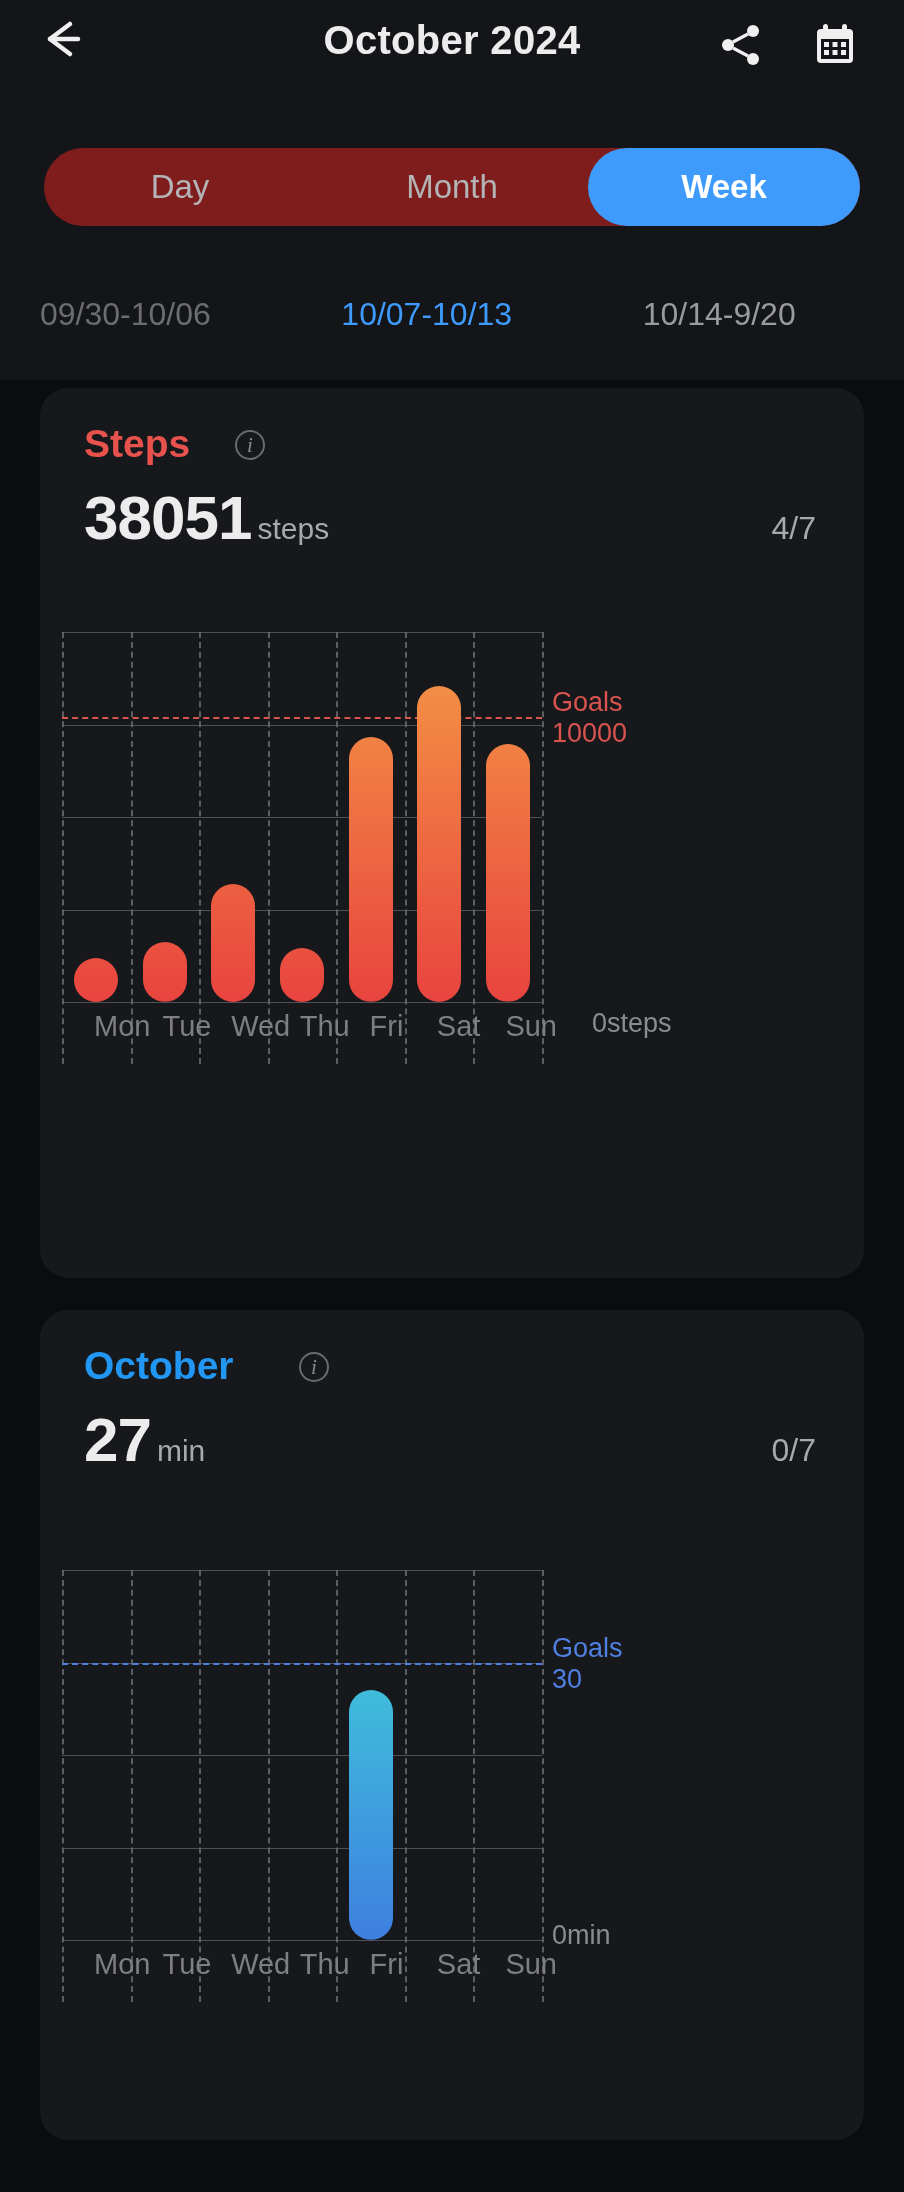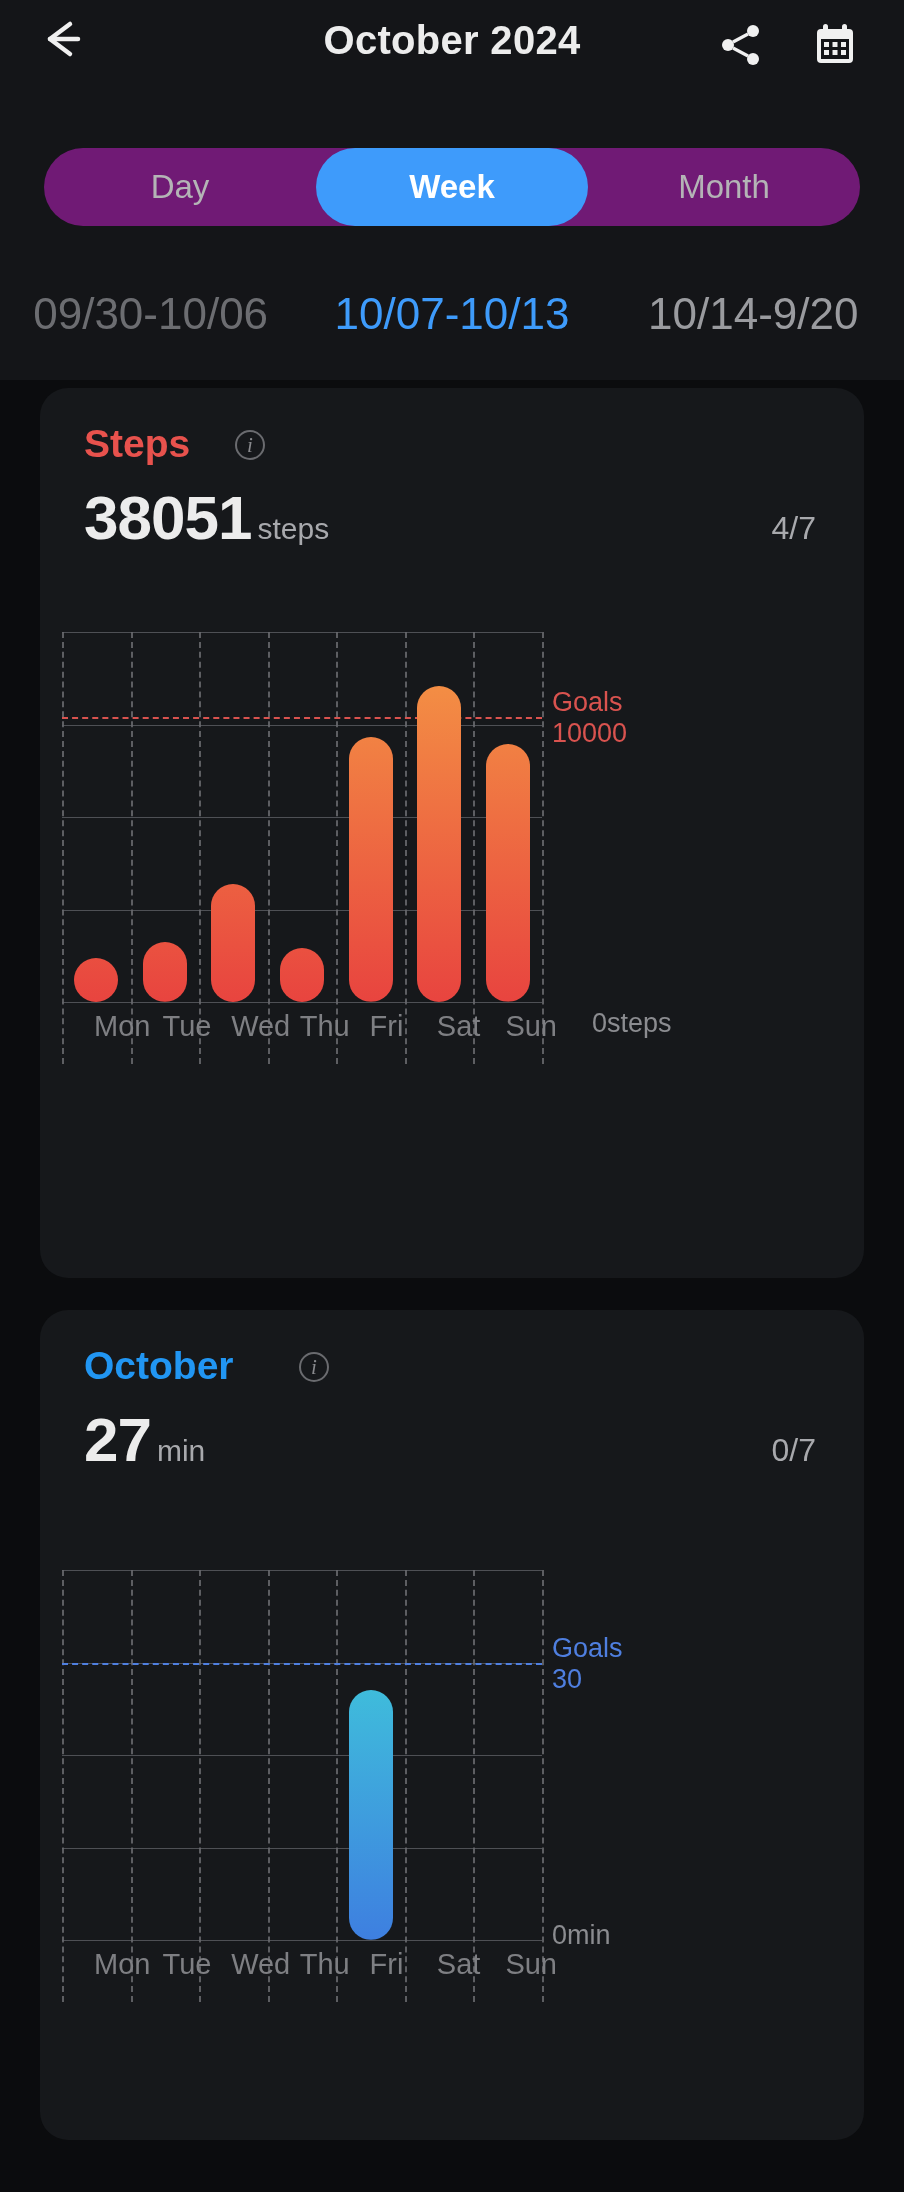--- a/index.html
+++ b/index.html
@@ -26,38 +26,39 @@
     font-size:40px; font-weight:bold; color:#ececec;
     letter-spacing:0.3px;
   }
   .share-btn { position:absolute; left:718px; top:22px; width:46px; height:46px; cursor:pointer; }
   .cal-btn   { position:absolute; left:812px; top:22px; width:46px; height:46px; cursor:pointer; }
 
   
   .segwrap {
     position:absolute; left:44px; top:148px;
     width:816px; height:78px;
-    background:#701a75; border-radius:39px;
+    background:#7f1d1d; border-radius:39px;
     display:flex; align-items:center;
   }
   .seg {
     flex:1; height:78px; line-height:78px; text-align:center;
     font-size:33px; color:#b4b4b6; border-radius:39px;
     cursor:pointer; user-select:none;
   }
   .seg.active { background:#3e9bfb; color:#ffffff; font-weight:bold; }
 
   
   .weeks {
     position:absolute; left:0; top:274px; width:904px; height:80px;
     display:flex; align-items:center;
   }
   .week {
-    flex:1; text-align:center; font-size:44px; color:#5e5f63; cursor:pointer;
+    flex:1; font-size:32px; color:#5e5f63; cursor:pointer;
     white-space:nowrap;
+    padding-left:40px;
   }
   .week.prev  { color:#6c6d71; }
   .week.next  { color:#9a9b9f; }
   .week.current { color:#3e9bfb; }
 
   
   .card {
     position:absolute; left:40px; width:824px;
     background:#16181b; border-radius:28px;
   }
@@ -152,22 +153,22 @@
             <rect x="29" y="20" width="5" height="5"></rect>
           <rect x="12" y="28" width="5" height="5"></rect>
             <rect x="20.5" y="28" width="5" height="5"></rect>
             <rect x="29" y="28" width="5" height="5"></rect>
         </g>
       </svg>
     </div>
 
     <div class="segwrap">
       <div class="seg">Day</div>
+      <div class="seg">Month</div>
       <div class="seg active">Week</div>
-      <div class="seg">Month</div>
     </div>
 
     <div class="weeks">
       <div class="week prev">09/30-10/06</div>
       <div class="week current">10/07-10/13</div>
       <div class="week next">10/14-9/20</div>
     </div>
   </div>
 
   <div class="card" id="steps-card">

